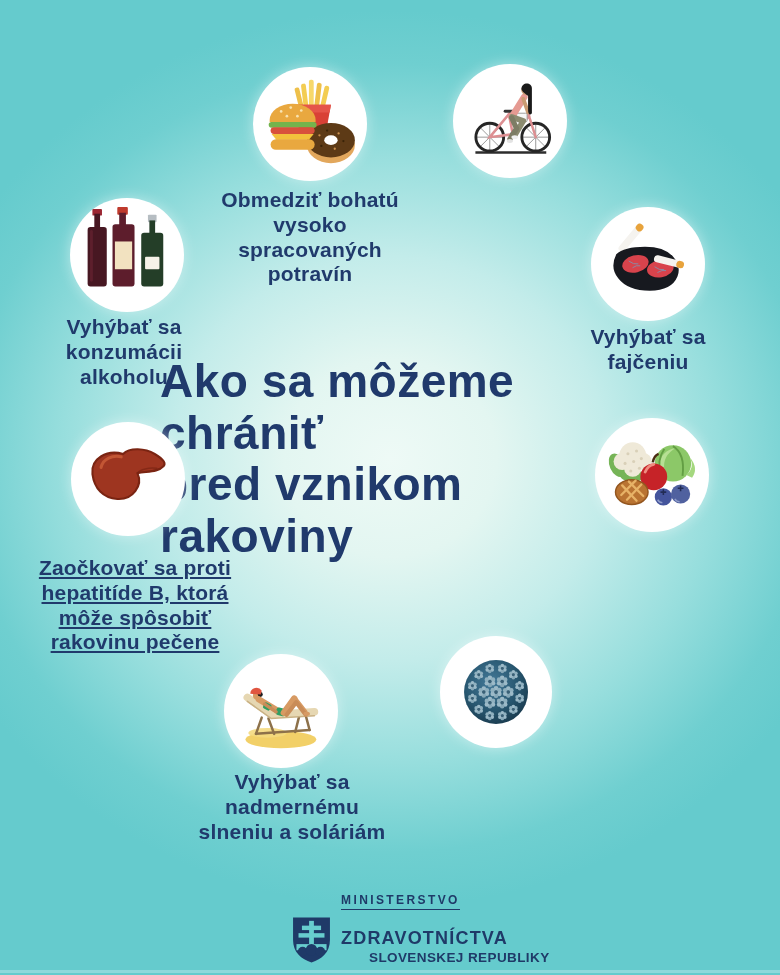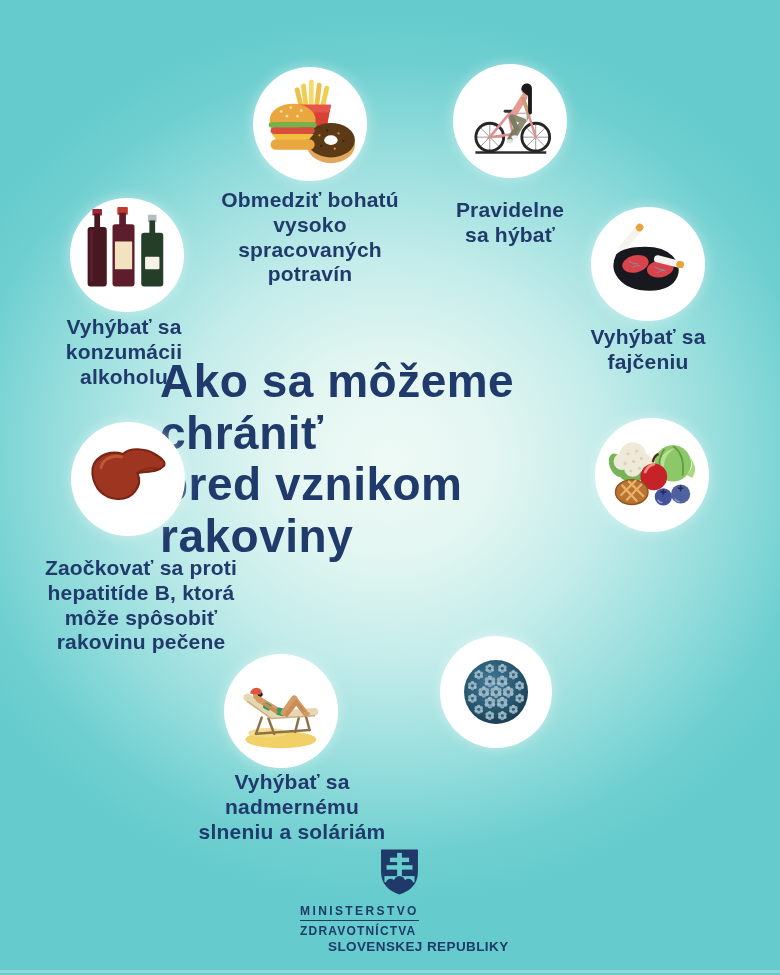--- a/index.html
+++ b/index.html
@@ -32,31 +32,31 @@
   .c-smoking{left:591px;top:207px;width:114px;height:114px;}
   .c-liver{left:71px;top:422px;width:114px;height:114px;}
   .c-veggies{left:595px;top:418px;width:114px;height:114px;}
   .c-sun{left:224px;top:654px;width:114px;height:114px;}
   .c-hpv{left:440px;top:636px;width:112px;height:112px;}
   
   .l-fastfood{left:185px;top:188px;width:250px;}
   .l-bike{left:410px;top:198px;width:200px;}
   .l-alcohol{left:24px;top:315px;width:200px;}
   .l-smoking{left:548px;top:325px;width:200px;}
-  .l-liver{left:16px;top:556px;width:250px;}
+  .l-liver{left:10px;top:556px;width:250px;text-decoration:underline;}
   .l-veggies{left:518px;top:548px;width:260px;}
   .l-sun{left:172px;top:770px;width:240px;}
   .l-hpv{left:388px;top:766px;width:240px;}
   
-  .footer{position:absolute;left:291px;top:847px;display:flex;align-items:center;flex-direction:column;}
+  .footer{position:absolute;left:291px;top:886px;display:flex;align-items:flex-end;}
   .footer .shield{width:41px;height:50px;flex:0 0 auto;}
   .footer .ftext{margin-left:9px;color:#1f3a68;padding-top:4px;}
   .f-line1{font-size:12px;font-weight:bold;letter-spacing:2.4px;
            border-bottom:1.6px solid #1f3a68;padding-bottom:2px;display:inline-block;}
-  .f-line2{font-size:12px;font-weight:bold;letter-spacing:1.2px;margin-top:3px;}
+  .f-line2{font-size:18px;font-weight:bold;letter-spacing:1.2px;margin-top:18px;}
   .f-line3{font-size:13.5px;font-weight:bold;letter-spacing:.4px;margin-top:1px;margin-left:28px;}
   .bottom-edge{position:absolute;left:0;bottom:2px;width:100%;height:3px;
                background:rgba(255,255,255,.28);}
 </style>
 </head>
 <body>
 
 <div class="poster">
 
   <h1 class="title">Ako sa môžeme
@@ -132,22 +132,20 @@
       <path d="M52,46 L65,25" stroke="#e59a92" stroke-width="7" stroke-linecap="round" fill="none"></path>
       <path d="M64,27 L69,41" stroke="#c99b72" stroke-width="4" stroke-linecap="round" fill="none"></path>
       <path d="M52,46 L64,50 L55,65" stroke="#8b8b70" stroke-width="6" stroke-linecap="round" stroke-linejoin="round" fill="none"></path>
       <path d="M52,47 L57,58 L50,69" stroke="#7d7d65" stroke-width="5.5" stroke-linecap="round" stroke-linejoin="round" fill="none"></path>
       <ellipse cx="55" cy="67" rx="3.4" ry="2" fill="#f1f1f1"></ellipse>
       <ellipse cx="50" cy="71" rx="3.2" ry="2" fill="#e3e3e3"></ellipse>
       <circle cx="67" cy="18" r="5" fill="#c99b72"></circle>
       <path d="M62,17 C62,9 73,9 73,16 L73,42 C71,45 69,43 69,38 L69,24 C67,22 64,21 62,17 Z" fill="#1a1a1a"></path>
     </svg>
   </div>
-  <div class="label l-bike">Pravidelne
-sa hýbať</div>
 
   <div class="circle c-alcohol">
     <svg viewBox="0 0 100 100">
       <rect x="14" y="2" width="10" height="7" rx="1" fill="#9c2733"></rect>
       <rect x="16" y="7" width="6" height="15" fill="#471722"></rect>
       <rect x="9" y="21" width="20" height="62" rx="3" fill="#471722"></rect>
       <rect x="11.5" y="24" width="3" height="54" rx="1.5" fill="#63222f" opacity=".8"></rect>
       <rect x="40" y="0" width="11" height="8" rx="1" fill="#bf3a2d"></rect>
       <rect x="42" y="6" width="7" height="13" fill="#5d1d2c"></rect>
       <rect x="35" y="18" width="23" height="65" rx="3" fill="#5d1d2c"></rect>

